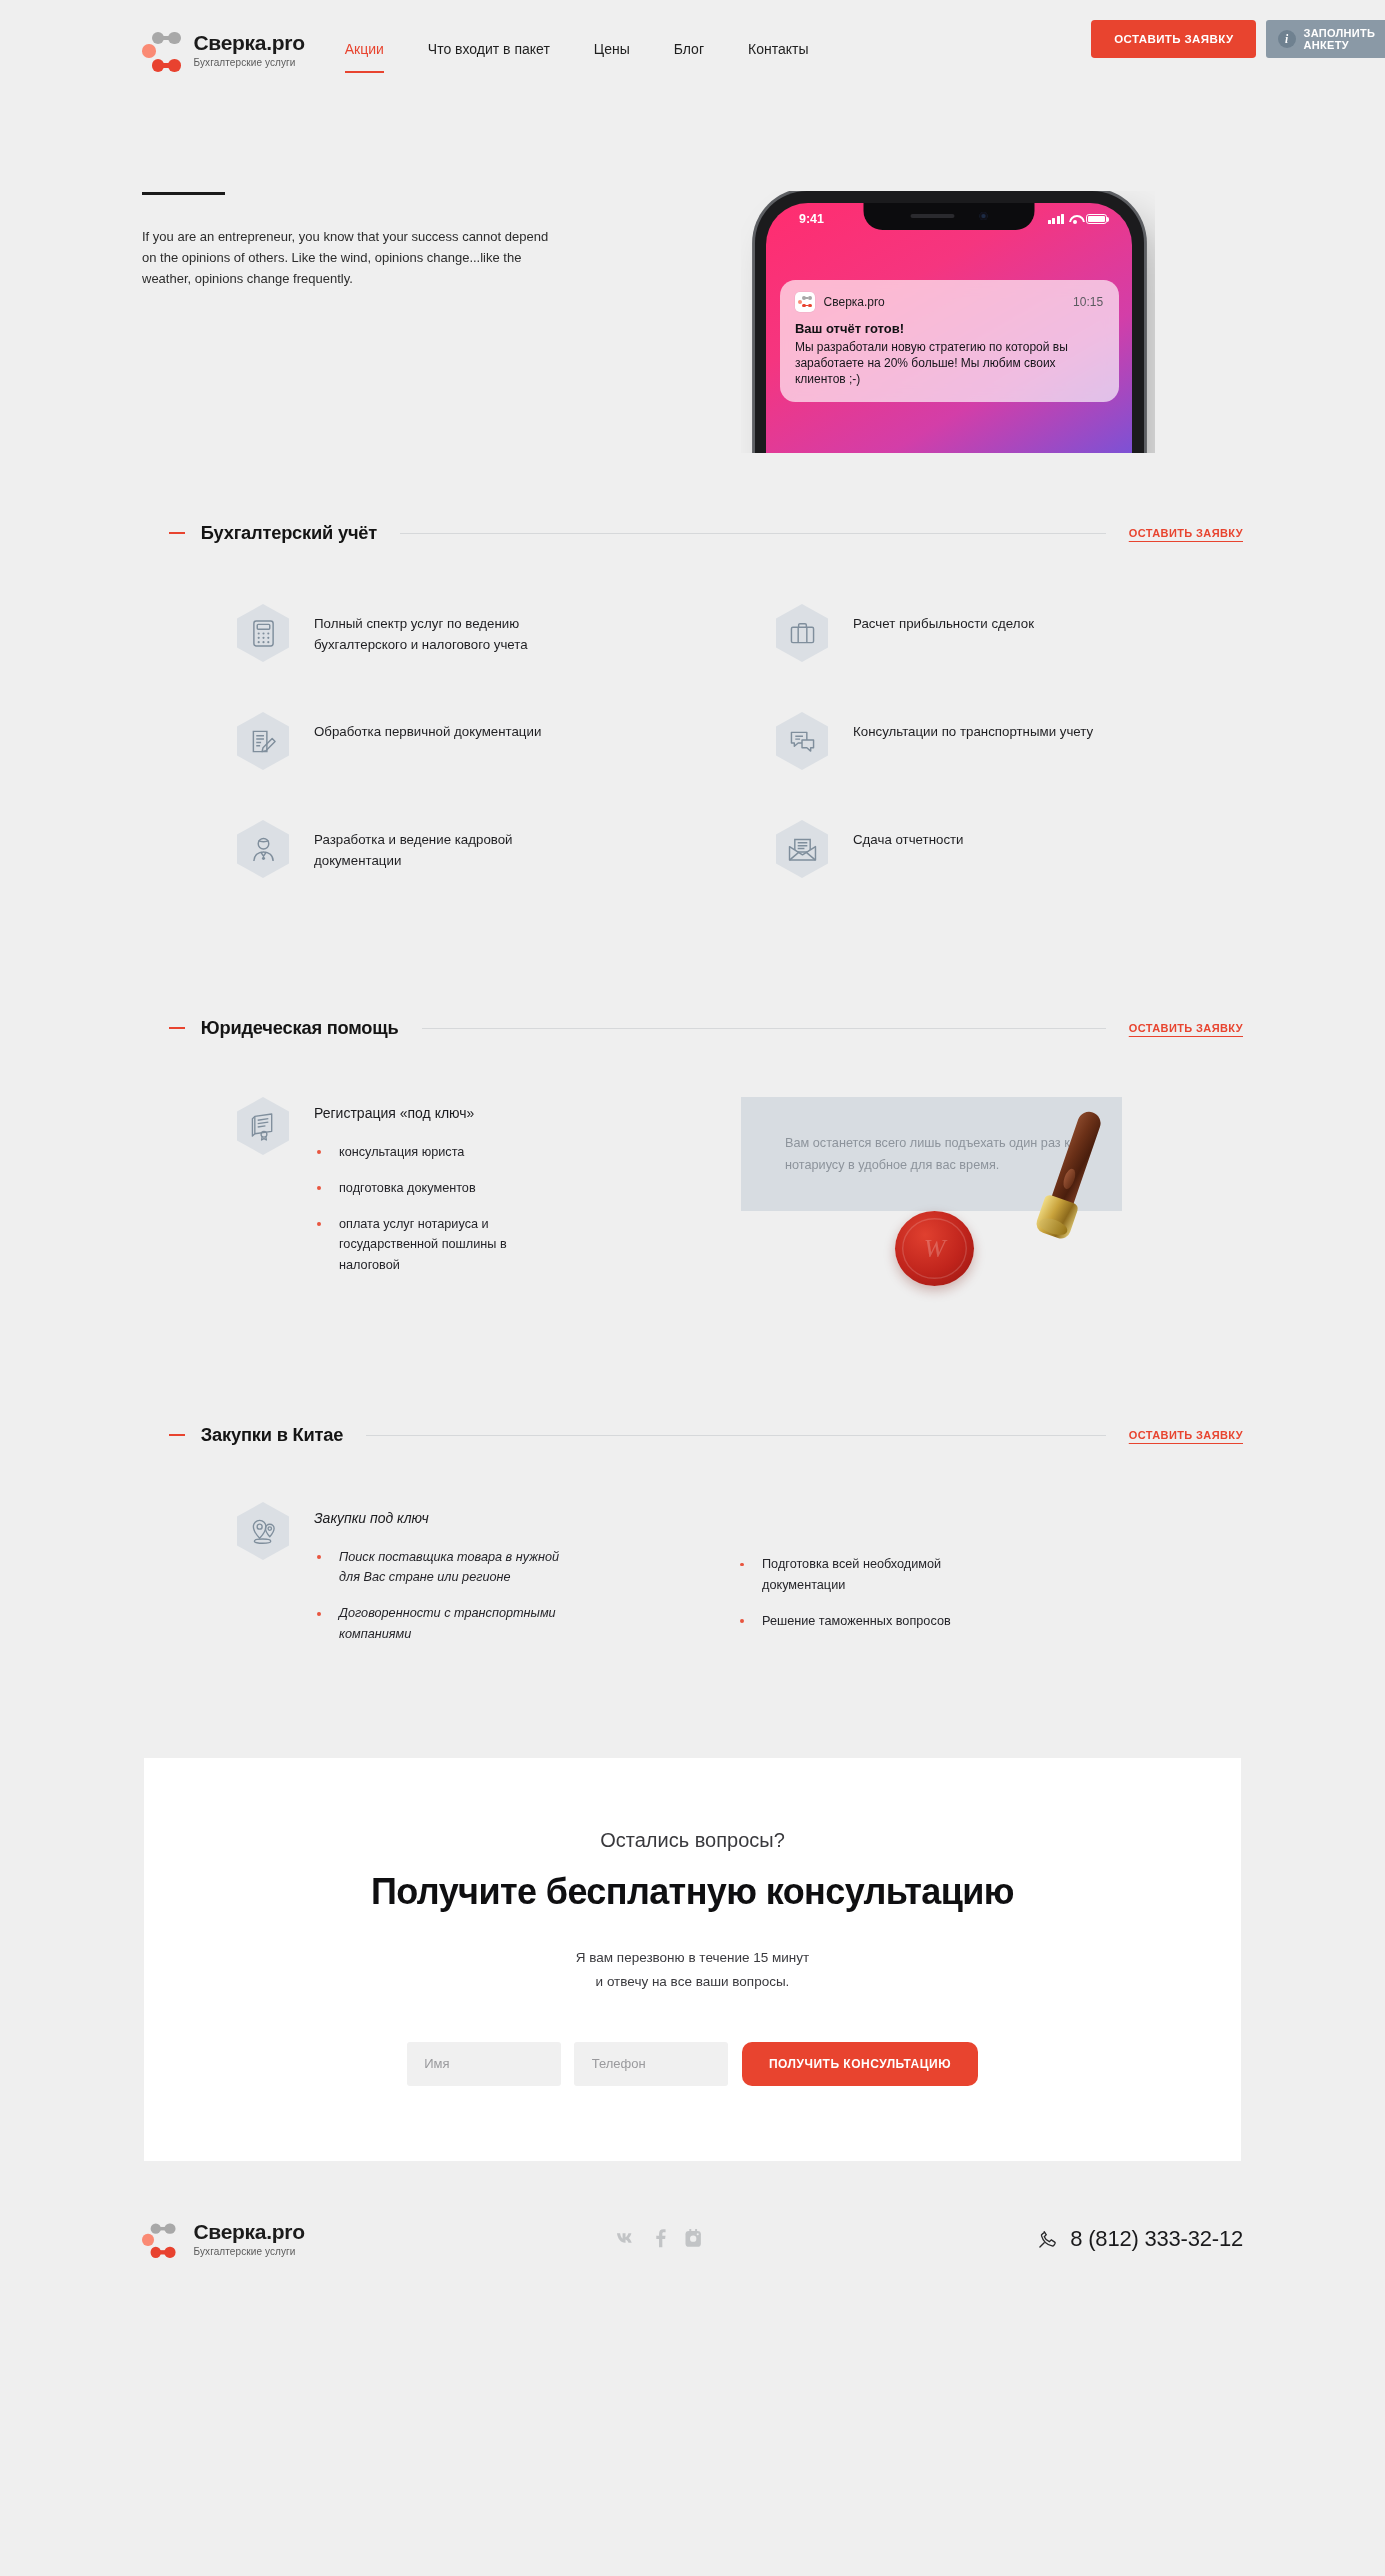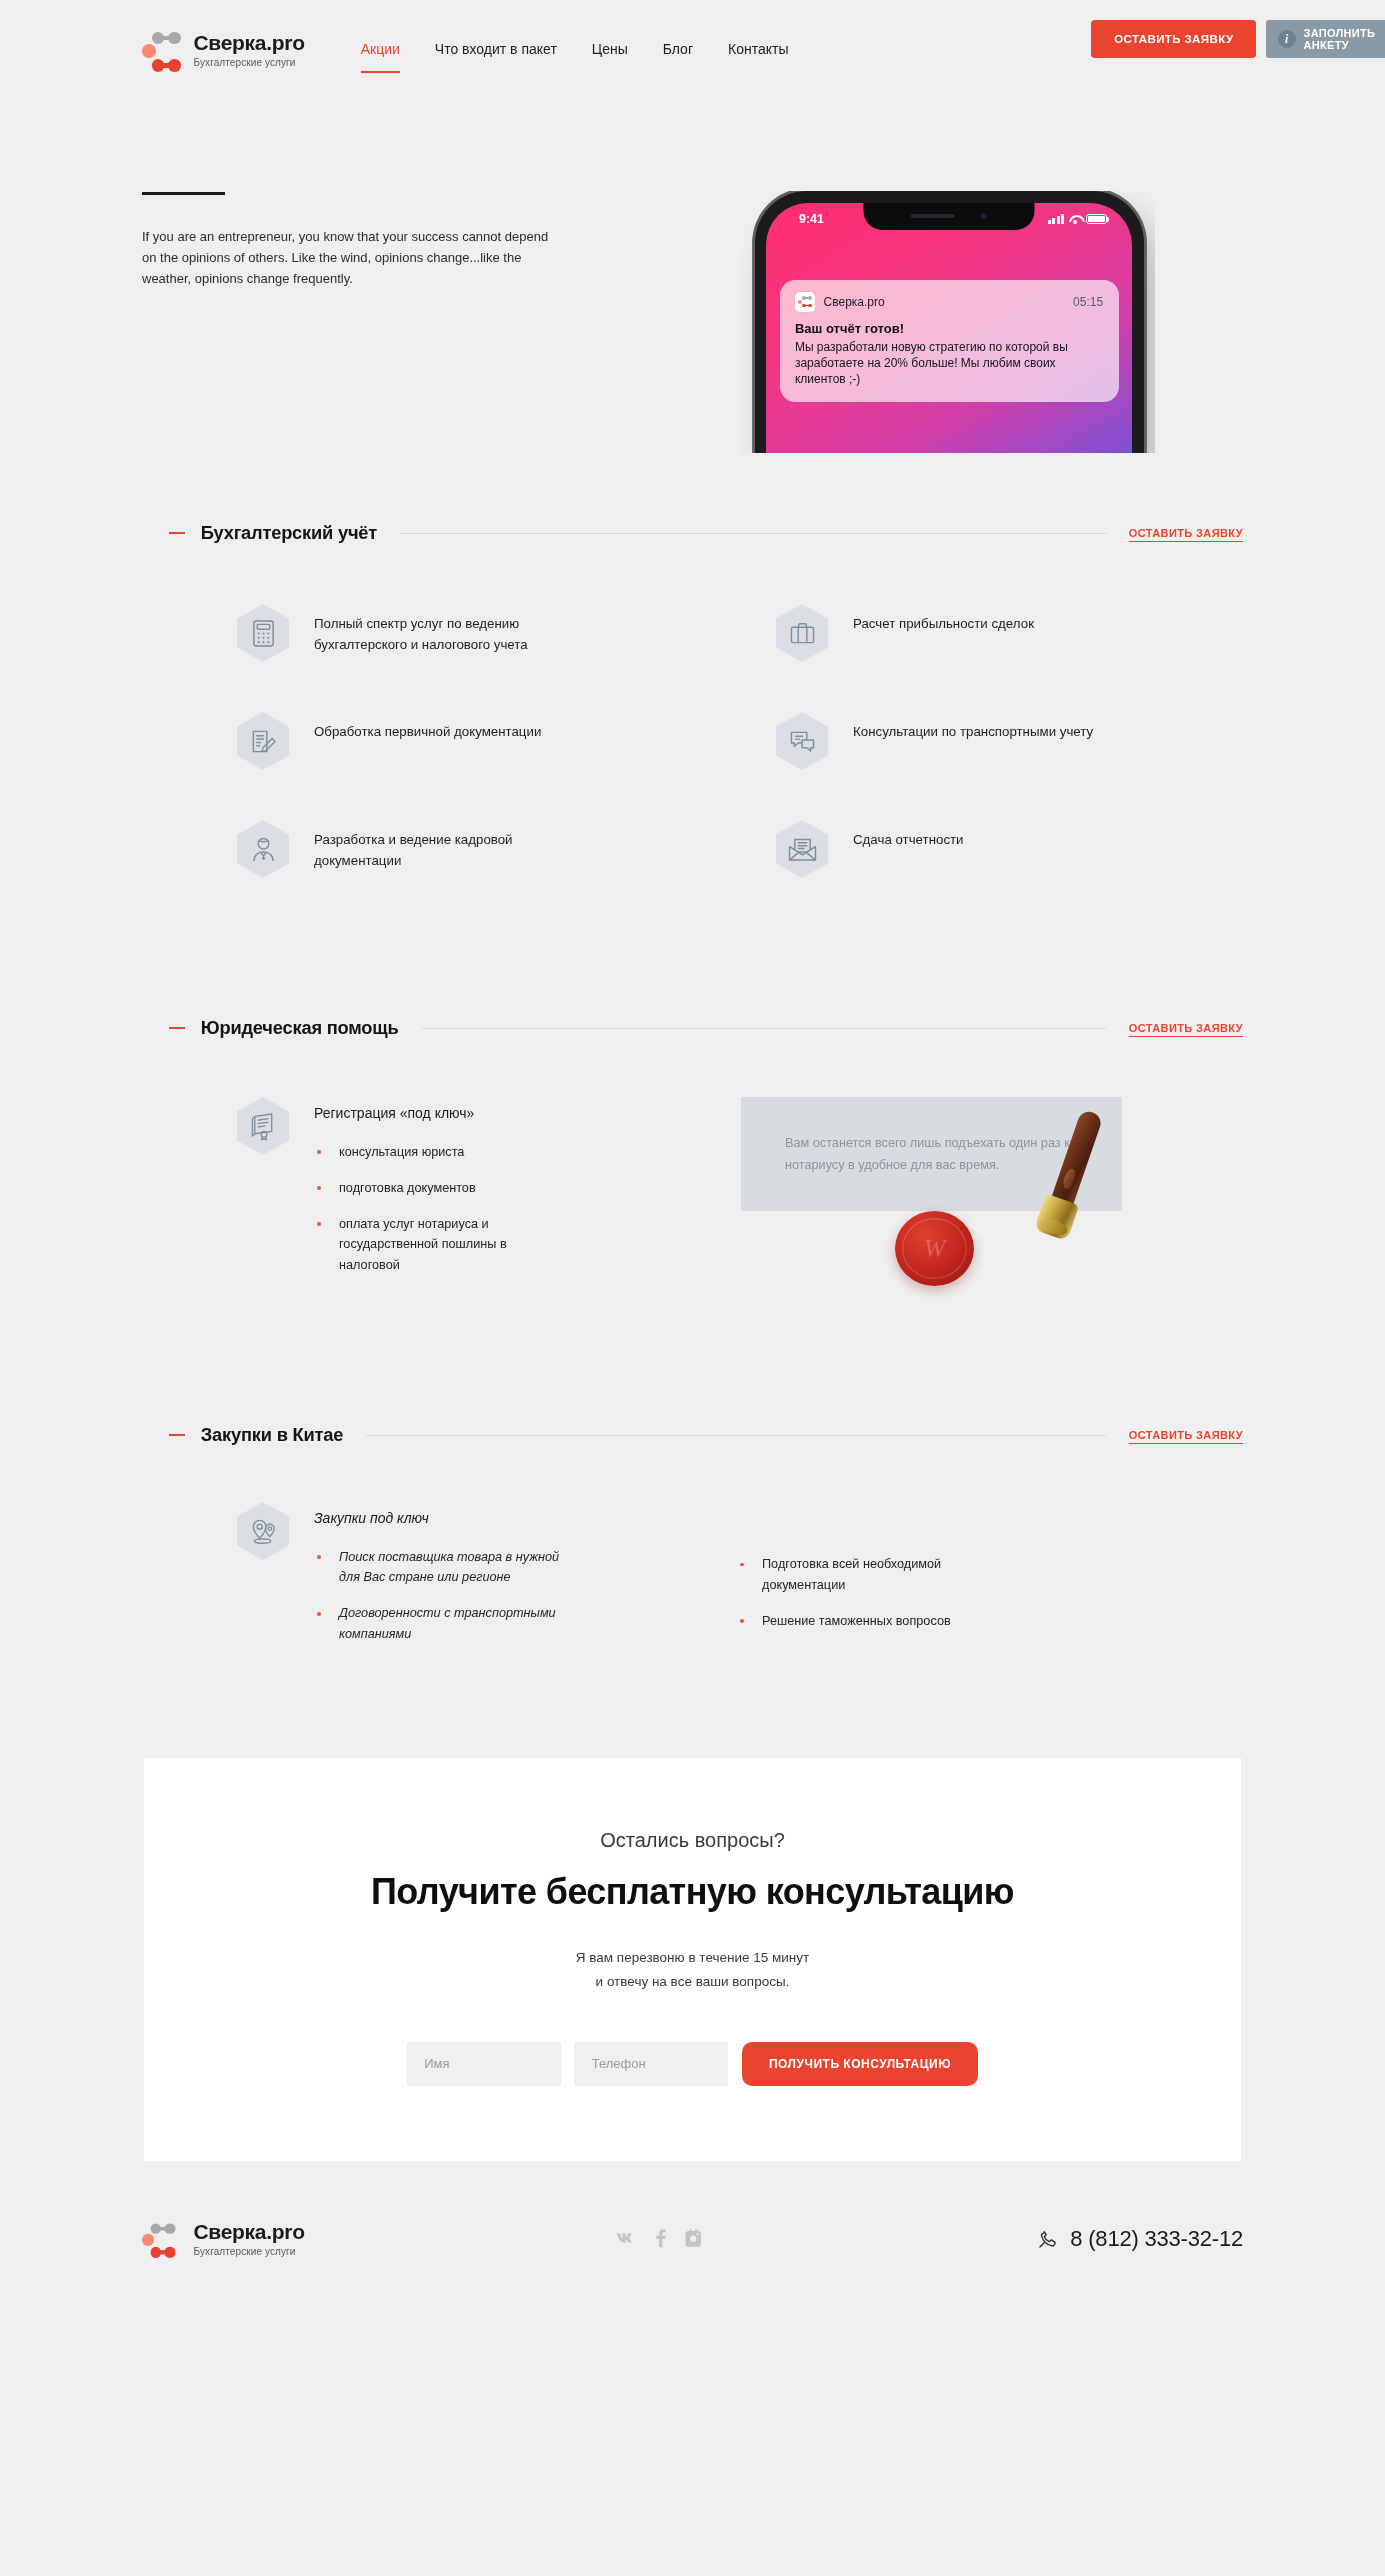--- a/index.html
+++ b/index.html
@@ -31,21 +31,21 @@
   .dumbbell .b1 { left: 0; } .dumbbell .b2 { right: 0; }
   .db-top { top: 4.8px; left: 9.6px; width: 29px; }
   .db-top .bar, .db-top .b1, .db-top .b2 { background: #a8a8a8; }
   .db-bot { top: 32px; left: 9.6px; width: 29px; }
   .db-bot .bar, .db-bot .b1, .db-bot .b2 { background: #e8422f; }
   .brand-dot { position: absolute; top: 17.3px; left: 0; width: 13.5px; height: 13.5px; border-radius: 50%; background: #fa8a74; }
   .brand-text { line-height: 1; }
   .brand-name { font-size: 21px; font-weight: 700; letter-spacing: -0.3px; color: #1b1b1b; }
   .brand-sub { font-size: 10px; color: #5b5b5b; margin-top: 4.8px; letter-spacing: 0.1px; }
 
-  .nav { display: flex; align-items: flex-end; gap: 35px; margin-left: 56px; }
+  .nav { display: flex; align-items: flex-end; gap: 44px; margin-left: 40px; }
   .nav-item {
     font-size: 14px; color: #1f1f1f; position: relative;
     padding-bottom: 2.9px; cursor: pointer; white-space: nowrap;
   }
   .nav-item.active { color: #e8442f; }
   .nav-item.active::after {
     content: ""; position: absolute; left: 0; right: 0; bottom: -13.5px;
     height: 1.9px; background: #e8442f;
   }
 
@@ -350,21 +350,21 @@
                     <span class="bar"></span>
                     <i class="r"></i>
                   </span>
                 <span class="mini mini-bot">
                     <i class="l"></i>
                     <span class="bar"></span>
                     <i class="r"></i>
                   </span>
               </span>
               <span class="notif-app-name">Сверка.pro</span>
-              <span class="notif-time">05:15</span>
+              <span class="notif-time">10:15</span>
             </div>
             <div class="notif-title">Ваш отчёт готов!</div>
             <div class="notif-body">Мы разработали новую стратегию по которой вы заработаете на 20% больше! Мы любим своих клиентов ;-)</div>
           </div>
         </div>
       </div>
     </div>
   </div>
 
   <div class="section-head" style="margin-top:85px;text-align:center;">

